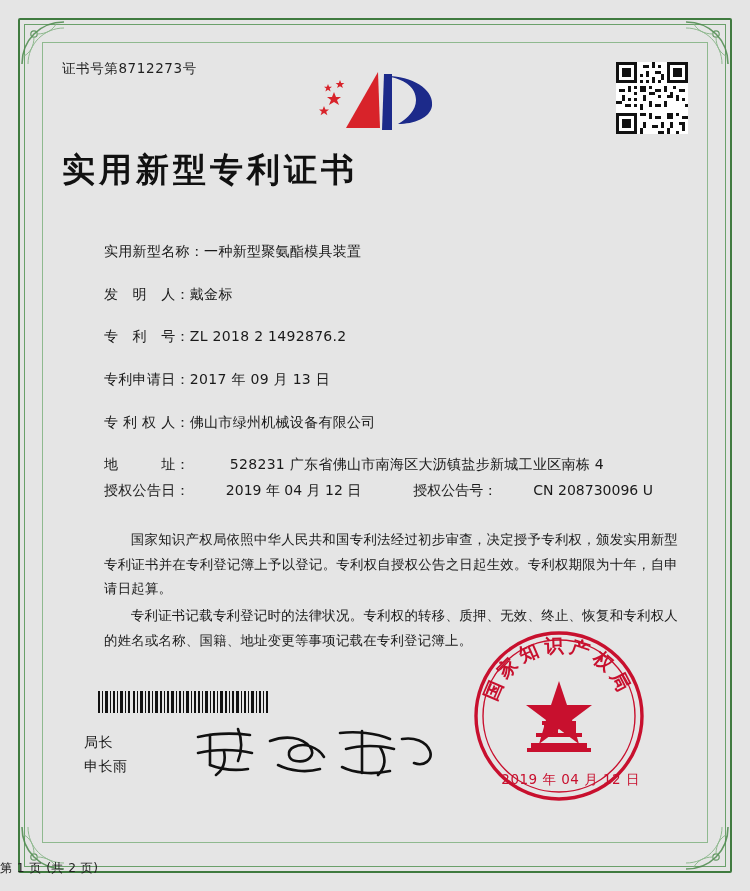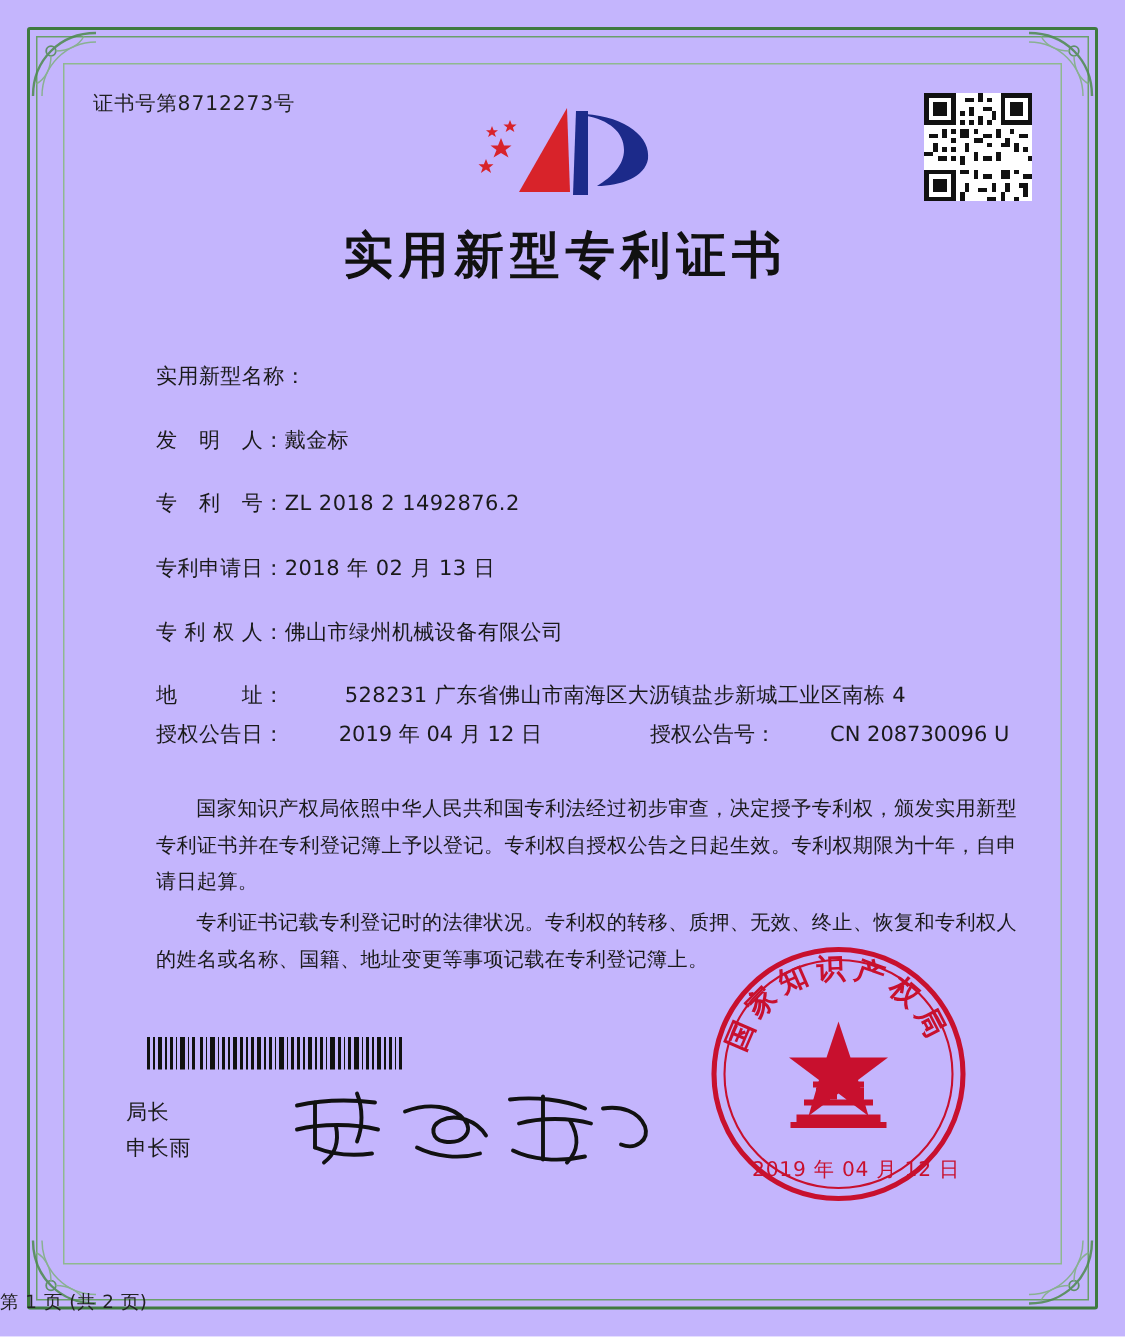--- a/index.html
+++ b/index.html
@@ -10,21 +10,21 @@
   body {
     width: 750px; height: 891px;
     font-family: "DejaVu Sans", sans-serif;
     color: #1a1a1a;
     overflow: hidden;
   }
 
   .page {
     position: relative;
     width: 750px; height: 891px;
-    background: #c4b5fd;
+    background: #e5e5e5;
   }
 
   
   .border-outer {
     position: absolute;
     left: 18px; top: 18px; right: 18px; bottom: 18px;
     border: 2px solid #3f7a3f;
     border-radius: 2px;
   }
   .border-outer::after {
@@ -74,21 +74,21 @@
 
   
   .qr {
     position: absolute;
     right: 4px; top: 10px;
     width: 72px; height: 72px;
   }
   .qr svg { display: block; }
 
   .title {
-    text-align: center;
+    text-align: left;
     font-family: "DejaVu Serif", serif;
     font-weight: bold;
     font-size: 33px;
     letter-spacing: 4px;
     margin-top: 70px;
     color: #111;
   }
 
   .fields {
     margin-top: 48px;
@@ -119,21 +119,21 @@
     margin-left: 78px;
     margin-bottom: 20px;
     letter-spacing: 0.3px;
   }
 
   .frow.grant {
     margin-bottom: 26px;
     gap: 36px;
   }
   .grant-right {
-    margin-left: 36px;
+    margin-left: 16px;
     white-space: pre;
   }
 
   .para {
     font-size: 13.4px;
     line-height: 1.85;
     text-indent: 2em;
     text-align: justify;
     letter-spacing: 0.25px;
     margin: 0 0 2px 0;
@@ -333,35 +333,36 @@
         </g>
       </svg>
     </div>
 
     <div class="title">实用新型专利证书</div>
 
     <div class="fields">
 
       <div class="frow">
         <span class="flabel">实用新型名称：</span>
+        <span class="fvalue">一种新型聚氨酯模具装置</span>
       </div>
 
       <div class="frow">
         <span class="flabel">发　明　人：</span>
         <span class="fvalue">戴金标</span>
       </div>
 
       <div class="frow">
         <span class="flabel">专　利　号：</span>
         <span class="fvalue">ZL 2018 2 1492876.2</span>
       </div>
 
       <div class="frow">
         <span class="flabel">专利申请日：</span>
-        <span class="fvalue">2018 年 02 月 13 日</span>
+        <span class="fvalue">2017 年 09 月 13 日</span>
       </div>
 
       <div class="frow">
         <span class="flabel">专 利 权 人：</span>
         <span class="fvalue">佛山市绿州机械设备有限公司</span>
       </div>
 
       <div class="frow addr">
         <span class="flabel">地　　　址：</span>
         <span class="fvalue">528231 广东省佛山市南海区大沥镇盐步新城工业区南栋 4</span>

